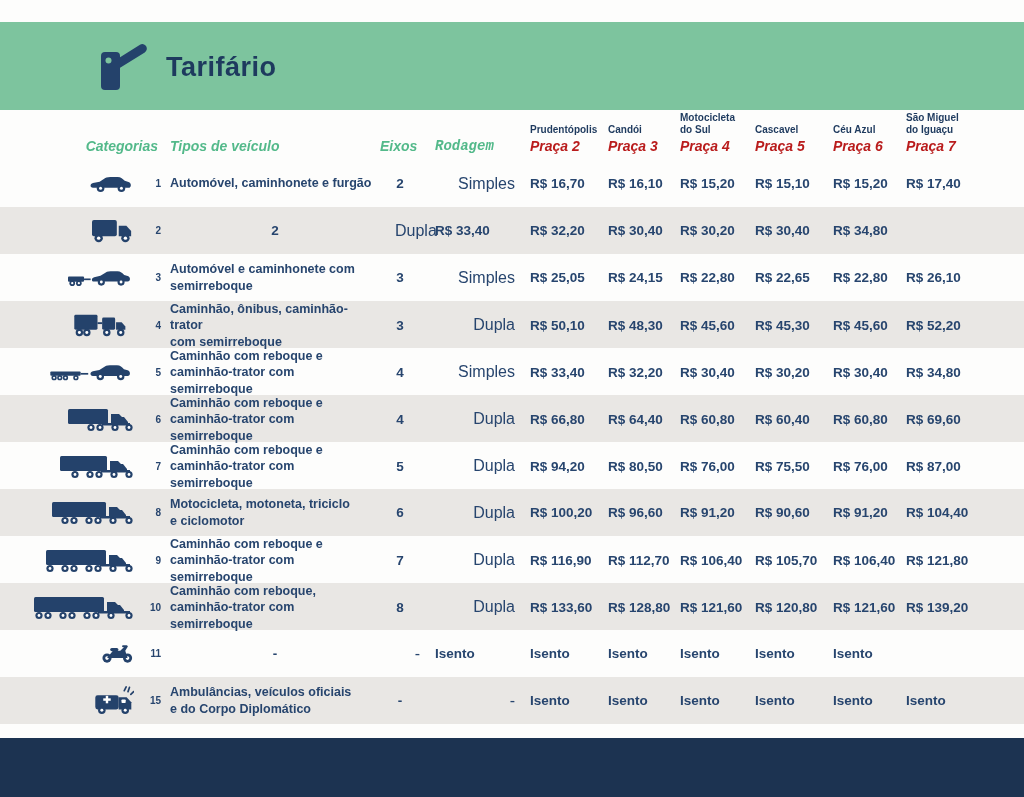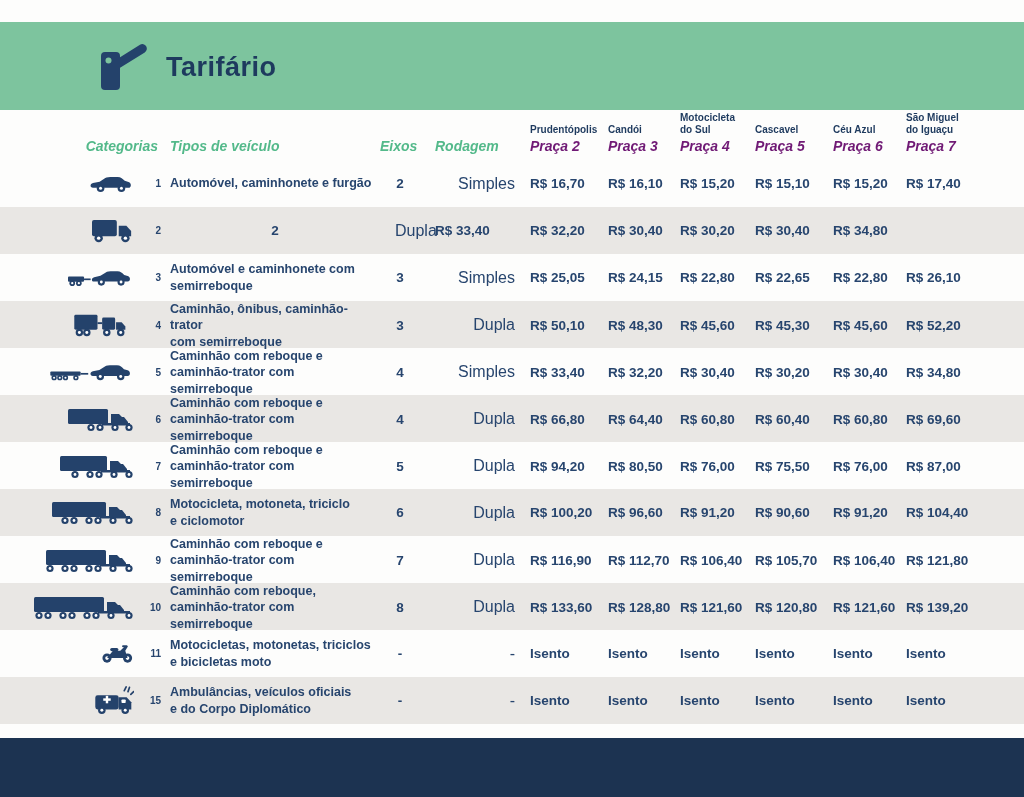--- a/index.html
+++ b/index.html
@@ -24,30 +24,30 @@
     grid-template-columns:140px 30px 210px 40px 95px 78px 72px 75px 78px 73px 100px;
   }
   .thead{
     position:absolute;top:110px;left:0;width:1024px;height:50px;
     align-items:end;padding-bottom:0;
   }
   .thead .hcell{font-style:italic;font-weight:bold;color:#53b98a;font-size:14px;padding-bottom:6px;}
   .h-cat{grid-column:1/3;text-align:right;padding-right:12px;}
   .h-tipo{grid-column:3;}
   .h-eixos{grid-column:4;}
-  .h-rodagem{grid-column:5;padding-left:15px;}
+  .h-rodagem{grid-column:5;padding-left:15px;font-family:Liberation Mono, monospace;}
   .h-plaza{
     display:flex;flex-direction:column;justify-content:flex-end;align-items:flex-start;
     padding-left:15px;padding-bottom:6px;
   }
   .h-plaza .city{
     font-size:10px;font-weight:bold;color:#1e3a5e;font-style:normal;
     line-height:1.18;margin-bottom:2px;white-space:pre-line;
   }
-  .h-plaza .praca{font-size:14px;font-weight:bold;font-style:italic;color:#701a75;}
+  .h-plaza .praca{font-size:14px;font-weight:bold;font-style:italic;color:#b91c1c;}
   
   .tbody{position:absolute;top:160px;left:0;width:1024px;}
   .row{height:47px;align-items:center;background:#fdfdfc;}
   .row.alt{background:#e9e7e4;}
   .c-icon{display:flex;justify-content:flex-end;align-items:center;padding-right:6px;}
   .c-icon svg{display:block;}
   .c-num{font-size:10px;font-weight:bold;text-align:right;padding-right:9px;color:#27456e;}
   .c-tipo{font-size:12.5px;font-weight:bold;line-height:1.3;white-space:pre-line;}
   .c-eixos{font-size:13.5px;font-weight:bold;text-align:center;}
   .c-rodagem{font-size:16px;font-weight:normal;padding-left:15px;text-align:right;}
@@ -408,22 +408,20 @@
             <circle class="ink" cx="6.5" cy="16.5" r="5"></circle>
             <circle class="hub" cx="6.5" cy="16.5" r="2.0"></circle>
             <circle class="ink" cx="29" cy="16.5" r="5"></circle>
             <circle class="hub" cx="29" cy="16.5" r="2.0"></circle>
             <path class="ink" d="M6.5 16.5 L13 8.5 L21 8.5 L25.5 4 L29.5 3.5 L26.5 8.5 L29 16.5 L20 16.5 Z"></path>
             <rect class="ink" x="10" y="5.5" width="9" height="3.4" rx="1.7"></rect>
             <rect class="ink" x="23" y="2.5" width="6" height="2.2" rx="1.1"></rect>
           </svg>
         </div>
       <div class="c-num">11</div>
-      <div class="c-tipo">Motocicletas, motonetas, triciclos
-e bicicletas moto</div>
       <div class="c-eixos">-</div>
       <div class="c-rodagem">-</div>
       <div class="c-val">Isento</div>
       <div class="c-val">Isento</div>
       <div class="c-val">Isento</div>
       <div class="c-val">Isento</div>
       <div class="c-val">Isento</div>
       <div class="c-val">Isento</div>
     </div>
       <div class="row grid-row alt">

